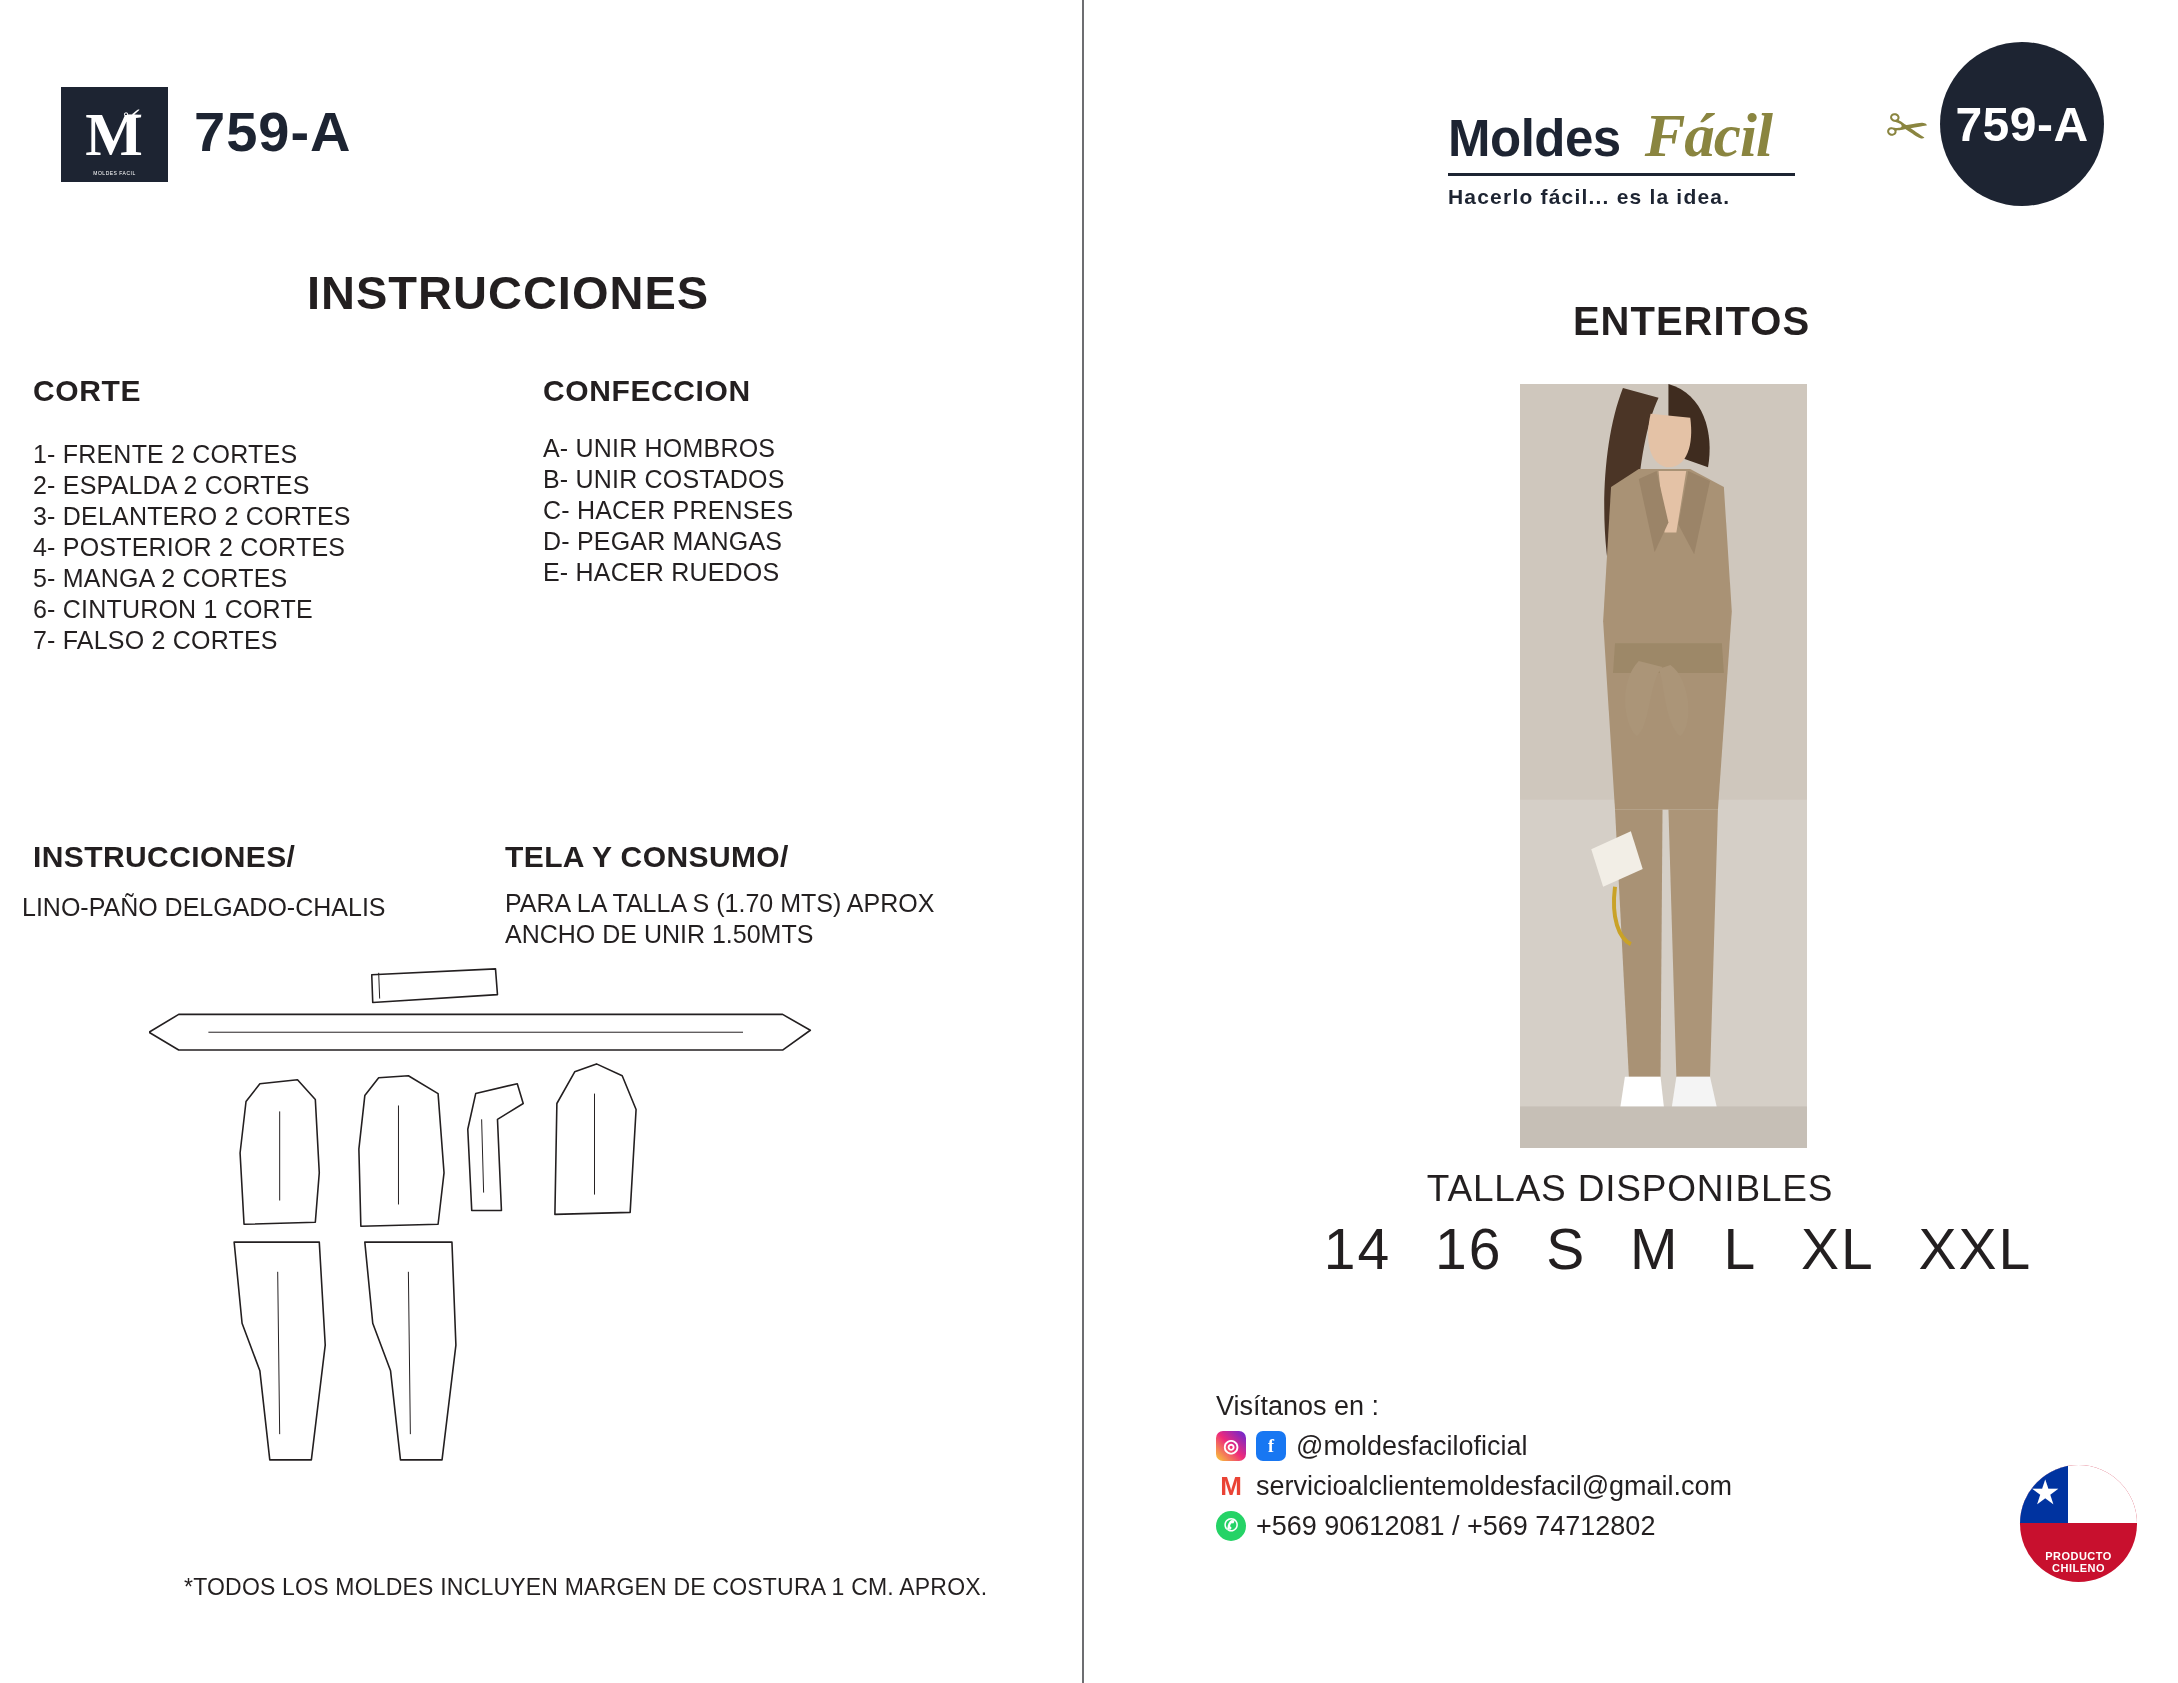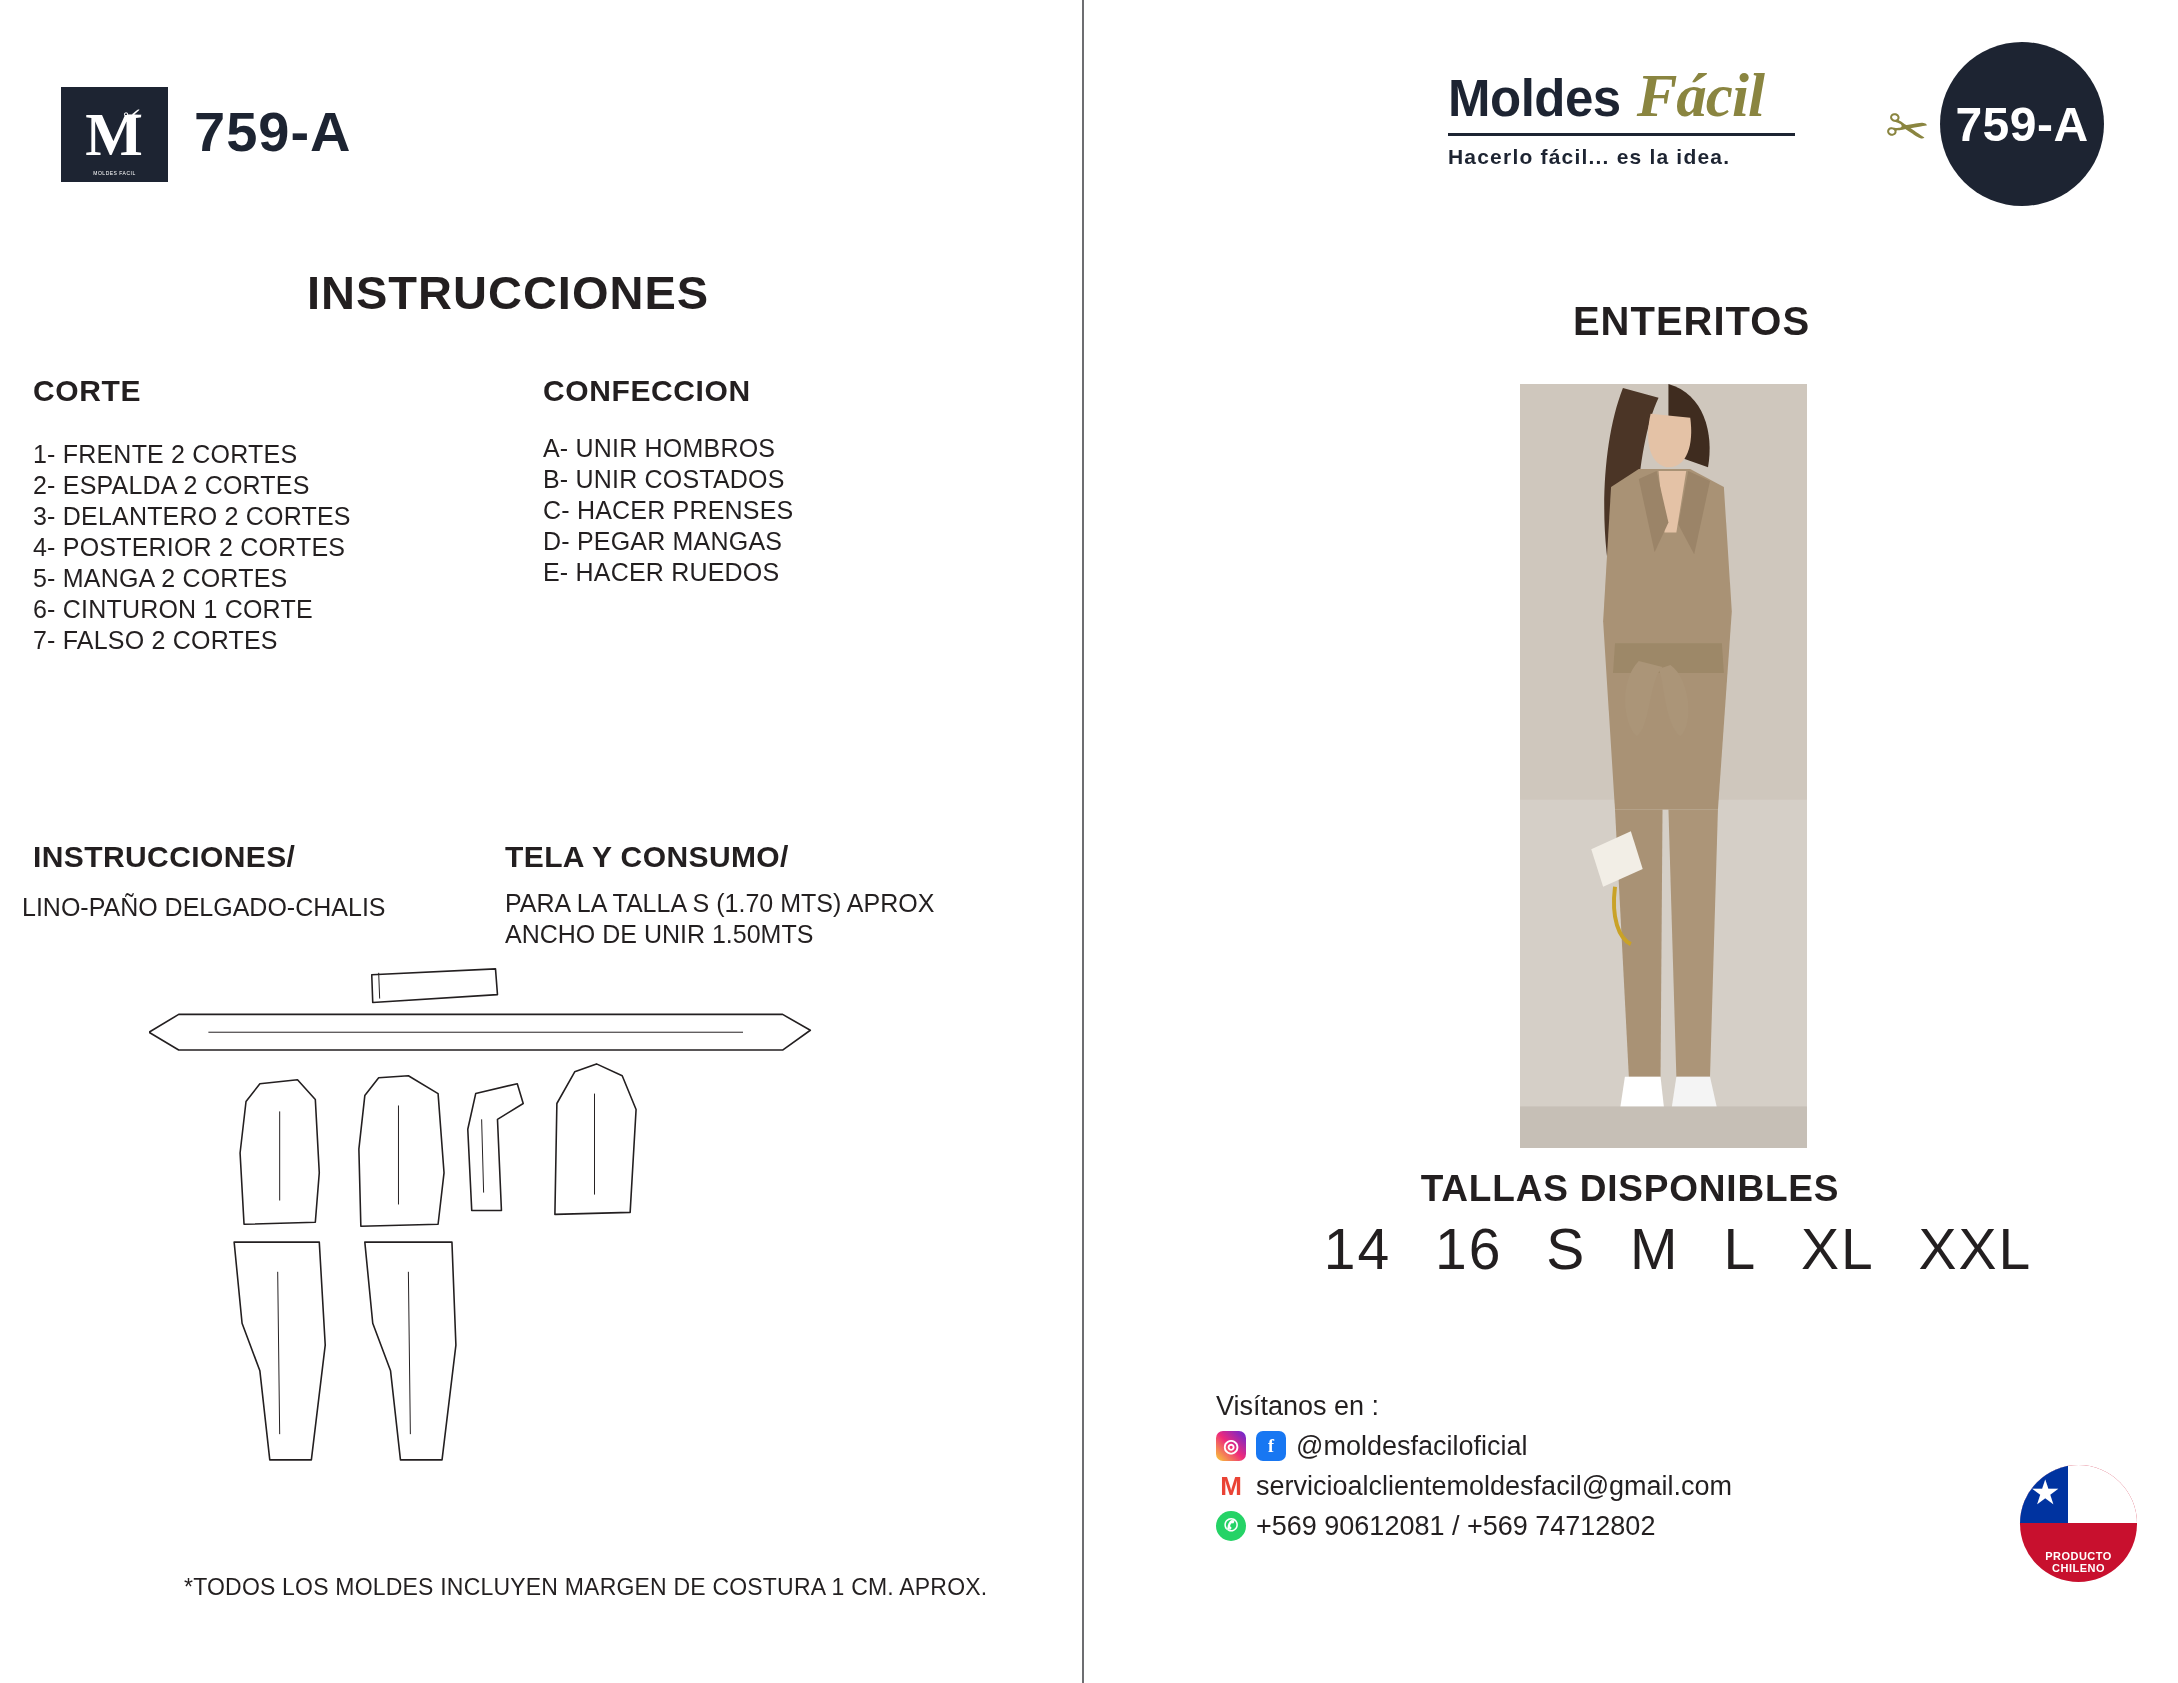--- a/index.html
+++ b/index.html
@@ -147,21 +147,22 @@
   }
   .brand {
     position: absolute;
     left: 1448px;
     top: 61px;
     width: 465px;
   }
   .brand-row {
     display: flex;
     align-items: baseline;
-    gap: 16px;
+    gap: 24px;
+    margin-top: 40px;
   }
   .brand-moldes {
     font-size: 51px;
     font-weight: bold;
     color: #1d2432;
     letter-spacing: -0.5px;
   }
   .brand-facil {
     font-family: "Liberation Serif", serif;
     font-style: italic;
@@ -228,21 +229,21 @@
     background: linear-gradient(#d8d2cb, #cfc8c0);
     overflow: hidden;
   }
   .sizes-title {
     position: absolute;
     left: 1082px;
     top: 1168px;
     width: 1096px;
     text-align: center;
     font-size: 37px;
-    font-weight: bold;
+    font-weight: normal;
     letter-spacing: 0.8px;
   }
   .sizes-row {
     position: absolute;
     left: 1082px;
     top: 1216px;
     width: 1192px;
     text-align: center;
     font-size: 57px;
     letter-spacing: 2px;

